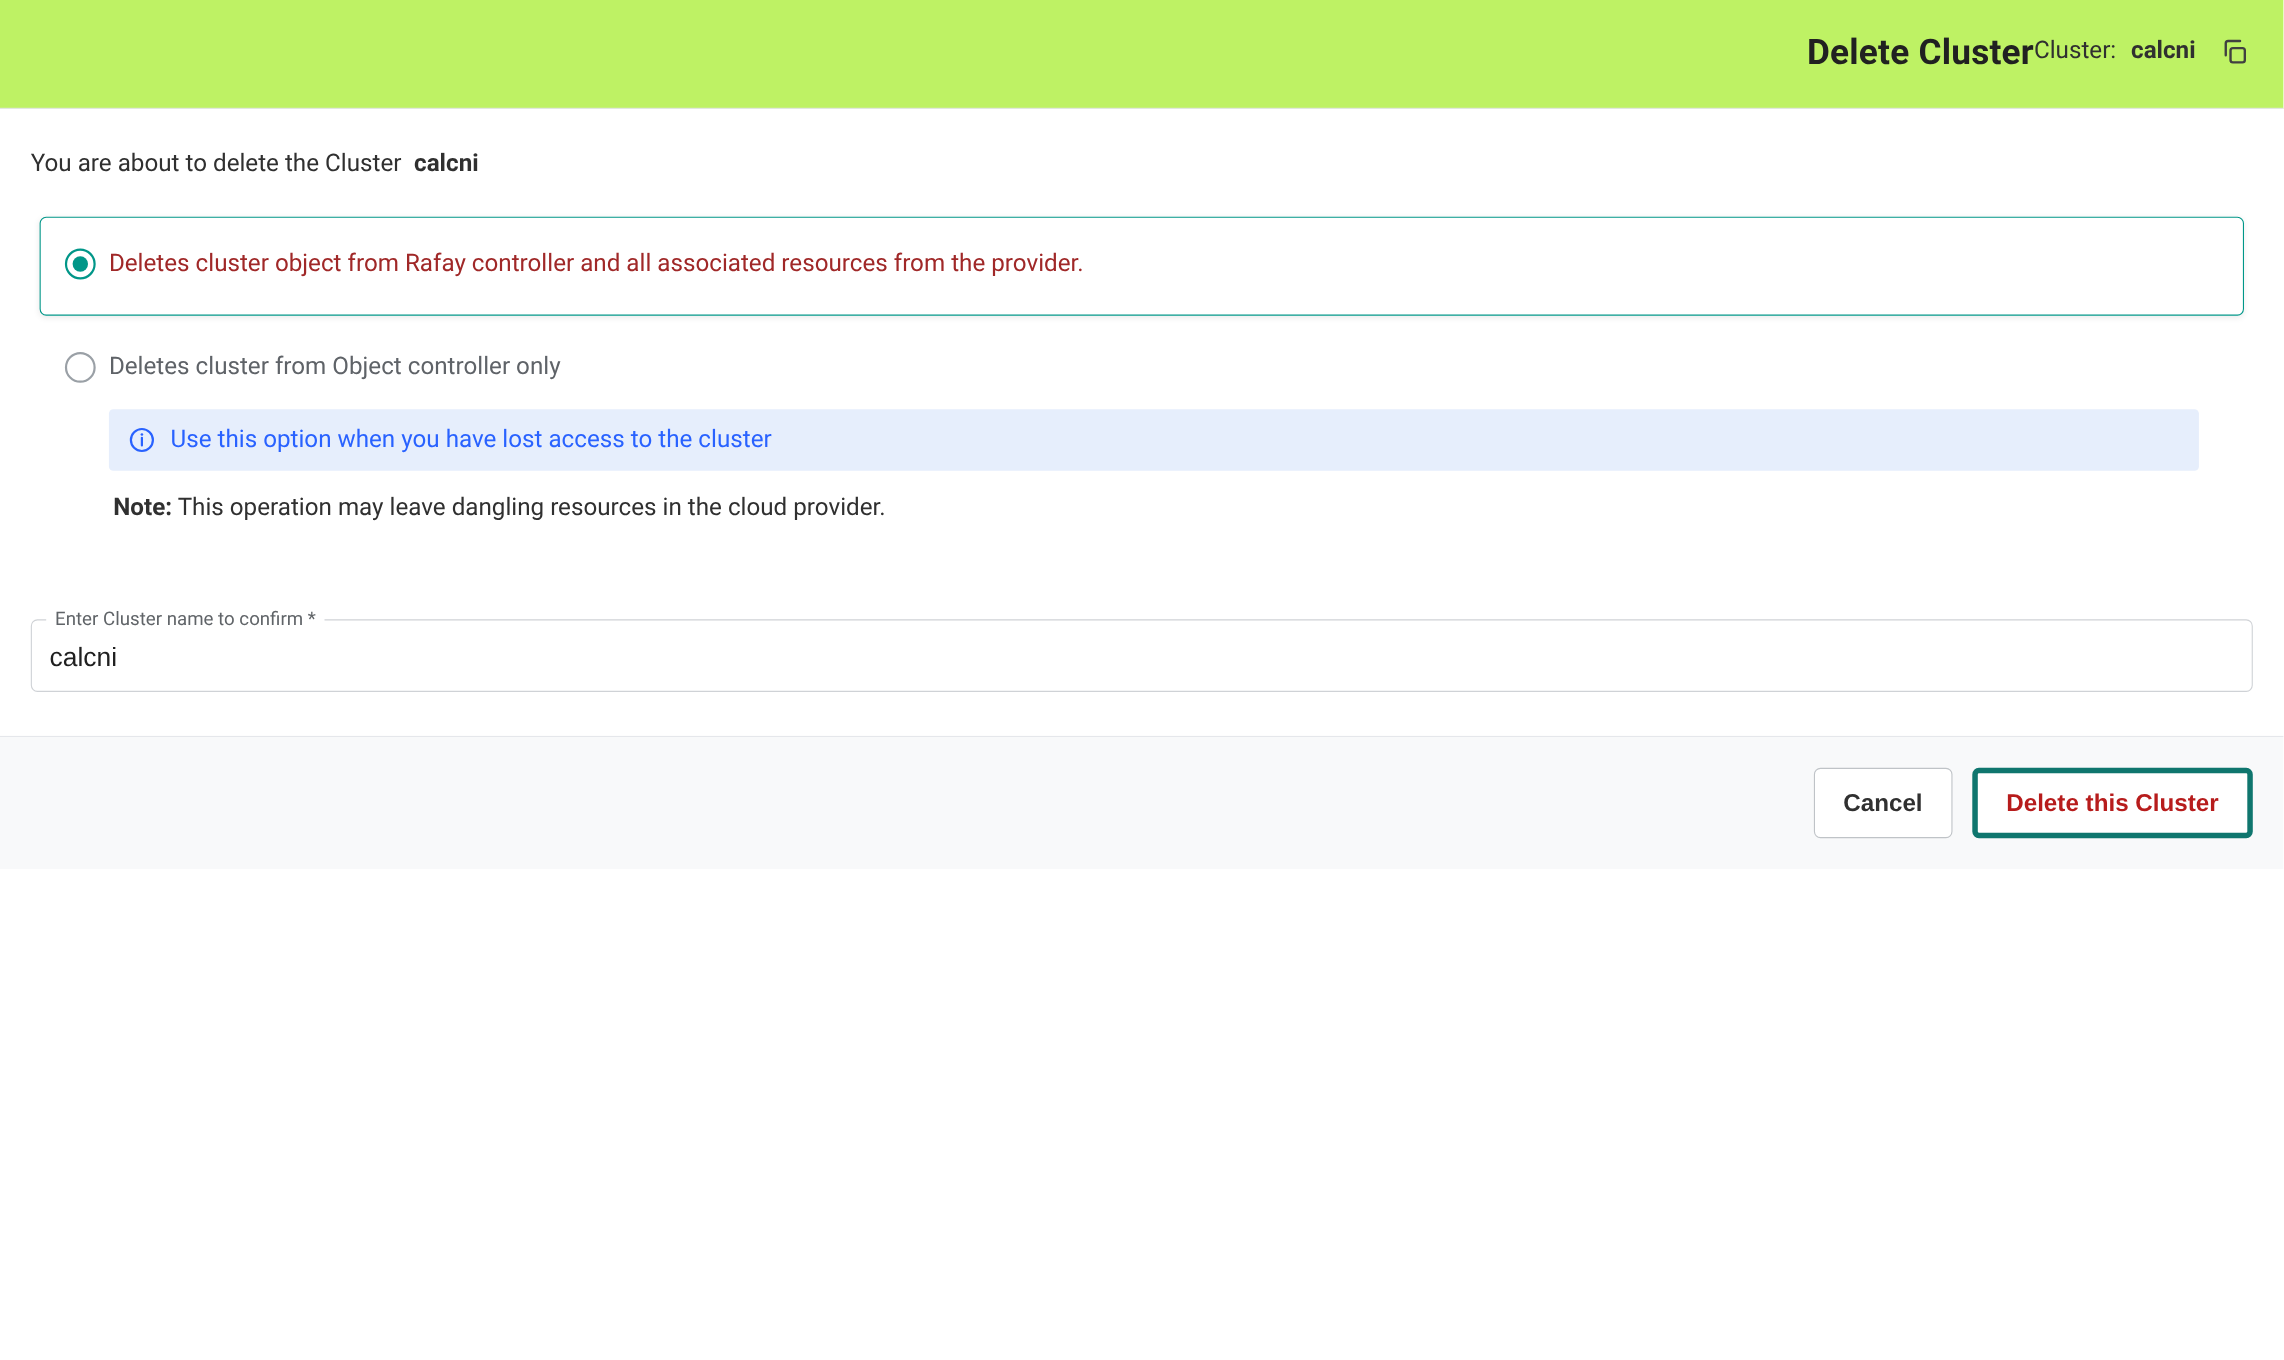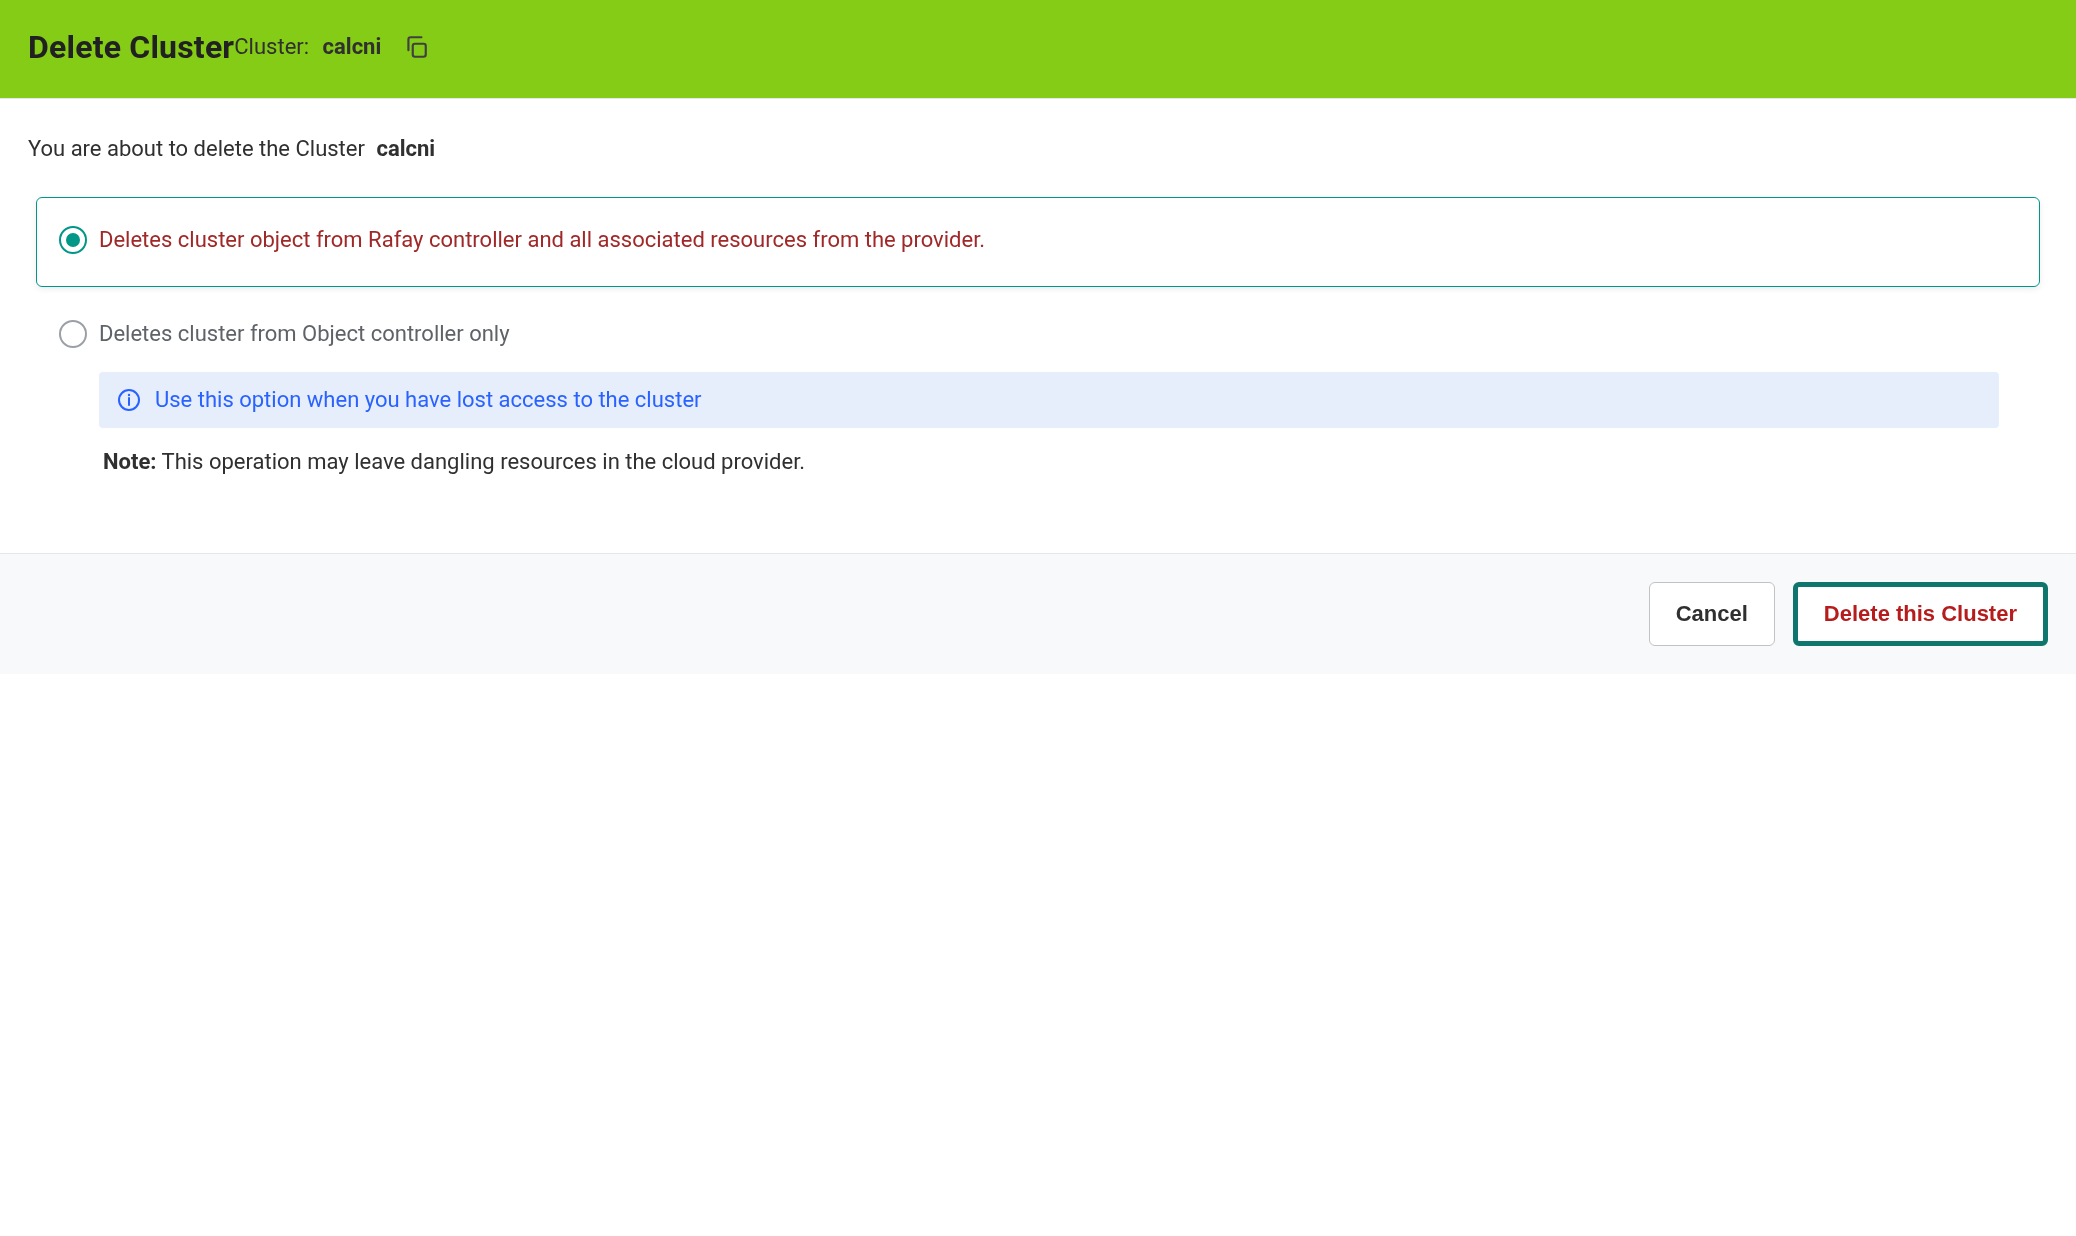--- a/index.html
+++ b/index.html
@@ -6,26 +6,26 @@
     body {
       font-family: -apple-system, BlinkMacSystemFont, "Segoe UI", Roboto, Helvetica, Arial, sans-serif;
       background: #ffffff;
       color: #212121;
       font-size: 20px;
       line-height: 1.45;
     }
 
     
     .header {
-      background: #84cc16;
+      background: #bef264;
       border-bottom: 1px solid #e5e7eb;
       padding: 24px 28px 28px 28px;
       display: flex;
       align-items: center;
-      justify-content: flex-start;
+      justify-content: flex-end;
     }
     .header h1 {
       font-size: 32px;
       font-weight: 700;
       letter-spacing: 0.2px;
       color: #212121;
     }
     .header-right {
       display: flex;
       align-items: center;
@@ -205,19 +205,23 @@
       </div>
 
       <p class="note-line">
         <strong>Note:</strong>
         <span> This operation may leave dangling resources in the cloud provider.</span>
       </p>
     </div>
 
   </div>
 
+  <div class="field-wrap">
+    <label>Enter Cluster name to confirm *</label>
+    <input type="text" value="calcni" style="">
+  </div>
 
 </div>
 
 <div class="footer">
   <button class="btn cancel">Cancel</button>
   <button class="btn danger">Delete this Cluster</button>
 </div>
 
 </body></html>

